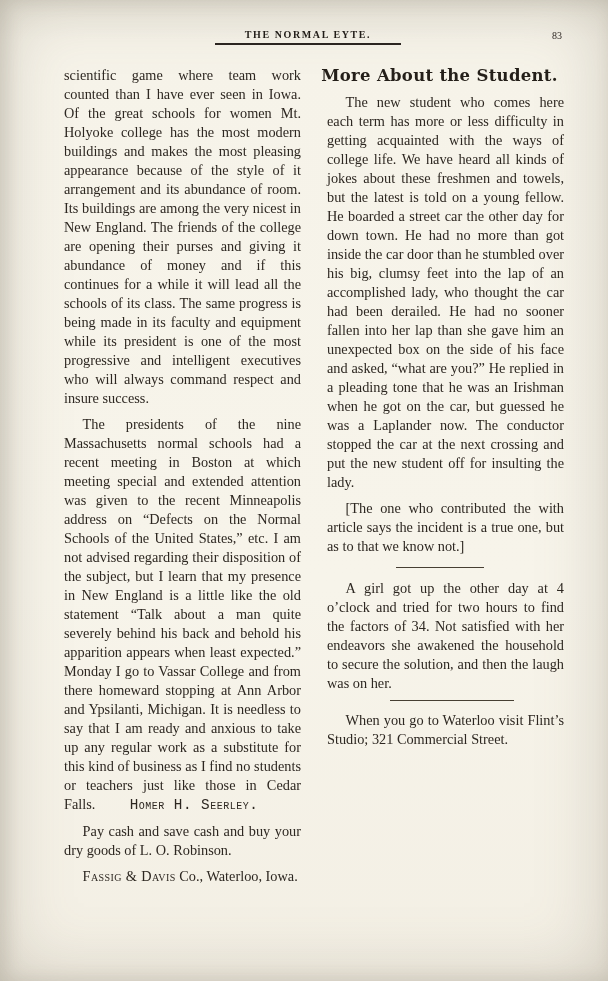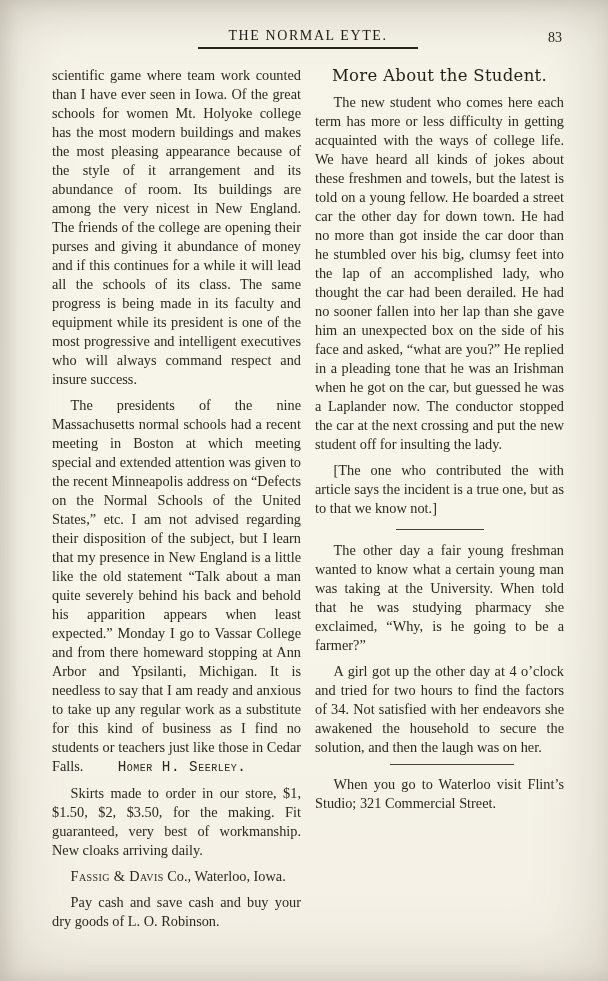--- a/index.html
+++ b/index.html
@@ -20,55 +20,55 @@
     color: #2b2520;
   }
   header.masthead-row {
     position: relative;
     text-align: center;
     height: 34px;
     margin-bottom: 8px;
   }
   .masthead {
     display: inline-block;
-    font-size: 14px;
-    font-weight: normal;
+    font-size: 10px;
+    font-weight: bold;
     letter-spacing: 1.6px;
     color: #211c17;
     border-bottom: 2.5px solid #2b2520;
     padding: 4px 30px 3px 30px;
     font-family: "Liberation Serif", serif;
   }
   .page-number {
     position: absolute;
     right: 2px;
     top: 6px;
-    font-size: 14px;
+    font-size: 10px;
     color: #2b2520;
   }
   .columns {
     display: flex;
     gap: 14px;
   }
   .col {
     flex: 1 1 0;
     font-size: 14.3px;
     line-height: 19px;
     text-align: justify;
     color: #2d2721;
   }
   .col p {
-    margin: 0 0 7px 0;
+    margin: 0 0 7px 12px;
     text-indent: 1.3em;
   }
   .col p.no-indent { text-indent: 0; }
   .article-heading {
     font-family: "DejaVu Serif", serif;
     font-size: 16.5px;
-    font-weight: normal;
+    font-weight: bold;
     text-align: center;
     margin: 0 0 8px 0;
     letter-spacing: 0.3px;
     color: #241f19;
   }
   .smallcaps {
     font-variant: small-caps;
     letter-spacing: 0.4px;
   }
   .signature {
@@ -98,31 +98,29 @@
   <header class="masthead-row">
     <span class="masthead">THE NORMAL EYTE.</span>
     <span class="page-number">83</span>
   </header>
 
   <div class="columns">
 
     <section class="col">
       <p class="no-indent">scientific game where team work counted than I have ever seen in Iowa.  Of the great schools for women Mt. Holyoke college has the most modern buildings and makes the most pleasing appearance because of the style of it arrangement and its abundance of room.  Its buildings are among the very nicest in New England.  The friends of the college are opening their purses and giving it abundance of money and if this continues for a while it will lead all the schools of its class.  The same progress is being made in its faculty and equipment while its president is one of the most progressive and intelligent executives who will always command respect and insure success.</p>
       <p><span>The presidents of the nine Massachusetts normal schools had a recent meeting in Boston at which meeting special and extended attention was given to the recent Minneapolis address on “Defects on the Normal Schools of the United States,” etc.  I am not advised regarding their disposition of the subject, but I learn that my presence in New England is a little like the old statement “Talk about a man quite severely behind his back and behold his apparition appears when least expected.”  Monday I go to Vassar College and from there homeward stopping at Ann Arbor and Ypsilanti, Michigan.  It is needless to say that I am ready and anxious to take up any regular work as a substitute for this kind of business as I find no students or teachers just like those in Cedar Falls.</span><span class="signature">Homer H. Seerley.</span></p>
-      <p>Skirts made to order in our store, $1, $1.50, $2, $3.50, for the making.  Fit guaranteed, very best of workmanship. New cloaks arriving daily.</p>
+      <p>Pay cash and save cash and buy your dry goods of L. O. Robinson.</p>
       <p><span class="smallcaps">Fassig &amp; Davis</span><span> Co., Waterloo, Iowa.</span></p>
-      <p>Pay cash and save cash and buy your dry goods of L. O. Robinson.</p>
     </section>
 
     <section class="col">
       <h2 class="article-heading">More About the Student.</h2>
       <p>The new student who comes here each term has more or less difficulty in getting acquainted with the ways of college life.  We have heard all kinds of jokes about these freshmen and towels, but the latest is told on a young fellow.  He boarded a street car the other day for down town.  He had no more than got inside the car door than he stumbled over his big, clumsy feet into the lap of an accomplished lady, who thought the car had been derailed.  He had no sooner fallen into her lap than she gave him an unexpected box on the side of his face and asked, “what are you?” He replied in a pleading tone that he was an Irishman when he got on the car, but guessed he was a Laplander now.  The conductor stopped the car at the next crossing and put the new student off for insulting the lady.</p>
       <p>[The one who contributed the with article says the incident is a true one, but as to that we know not.]</p>
       <hr class="divider">
-      <p>The other day a fair young freshman wanted to know what a certain young man was taking at the University. When told that he was studying pharmacy she exclaimed, “Why, is he going to be a farmer?”</p>
       <p class="gap-before">A girl got up the other day at 4 o’clock and tried for two hours to find the factors of 34.  Not satisfied with her endeavors she awakened the household to secure the solution, and then the laugh was on her.</p>
       <hr class="divider right-offset">
       <p>When you go to Waterloo visit Flint’s Studio; 321 Commercial Street.</p>
     </section>
 
   </div>
 
 </div>
 
 </body></html>

